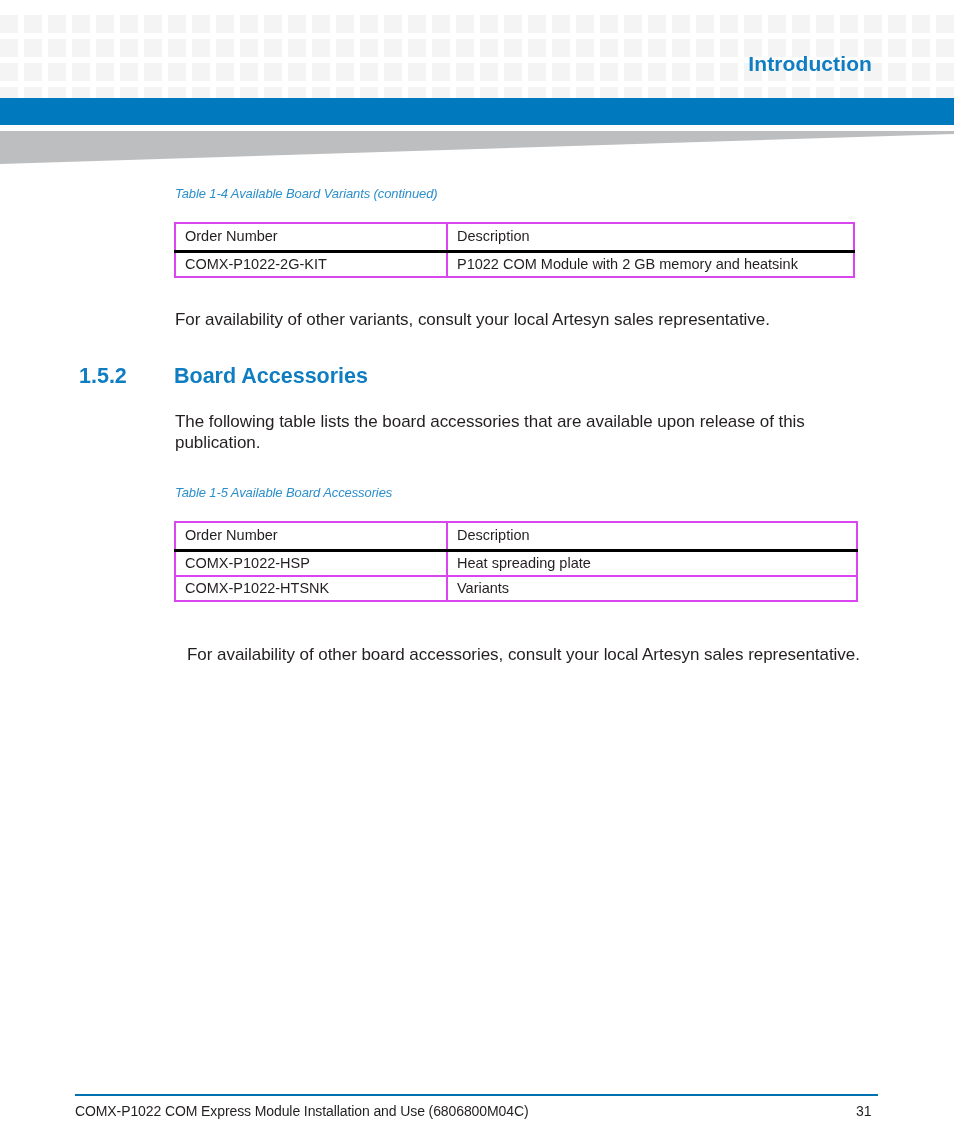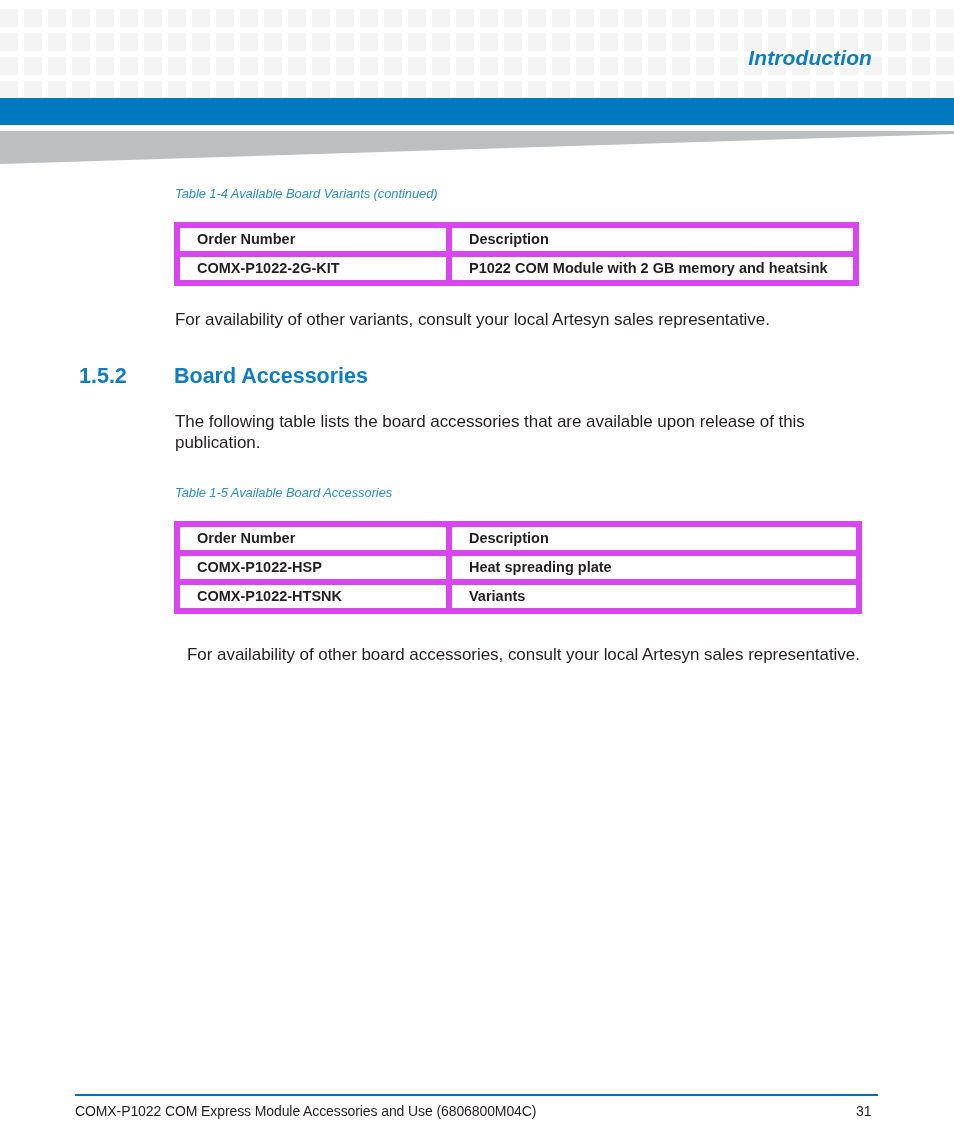--- a/index.html
+++ b/index.html
@@ -15,24 +15,23 @@
     font-family: "Liberation Sans", sans-serif;
     color: #231f20;
     position: relative;
     overflow: hidden;
   }
 
   
   .page-header {
     position: absolute;
     left: 0;
-    top: 5px;
+    top: 11px;
     width: 954px;
     height: 96px;
-    font-style: italic;
   }
   .hdr-row {
     position: absolute;
     left: 0;
     width: 954px;
     height: 18px;
     background-image:
       repeating-linear-gradient(to right,
         #f4f4f4 0px, #f4f4f4 18px,
         #ffffff 18px, #ffffff 24px);
@@ -94,25 +93,25 @@
 
   table.doc-table {
     position: absolute;
     border-collapse: collapse;
     font-size: 14.5px;
     color: #231f20;
     table-layout: fixed;
   }
   table.doc-table td,
   table.doc-table th {
-    border: 6px solid #d946ef;
+    border: 2px solid #d946ef;
     text-align: left;
-    font-weight: bold;
+    font-weight: normal;
     vertical-align: middle;
-    padding: 3px 0 4px 17px;
+    padding: 3px 0 4px 9px;
   }
   table.doc-table thead th {
     border-bottom: 3px solid #000000;
     height: 28px;
   }
   table.doc-table tbody td {
     height: 16px;
   }
 
   #table-1-4 {
@@ -260,15 +259,15 @@
       </tr>
     </tbody>
   </table>
 
   <p class="body-text" id="para-accessories">For availability of other board accessories, consult your local Artesyn sales representative.</p>
 
 </div>
 
 <div class="page-footer">
   <div class="footer-rule"></div>
-  <div class="footer-text">COMX-P1022 COM Express Module Accessories and Use (6806800M04C)</div>
+  <div class="footer-text">COMX-P1022 COM Express Module Installation and Use (6806800M04C)</div>
   <div class="footer-page">31</div>
 </div>
 
 </body></html>

